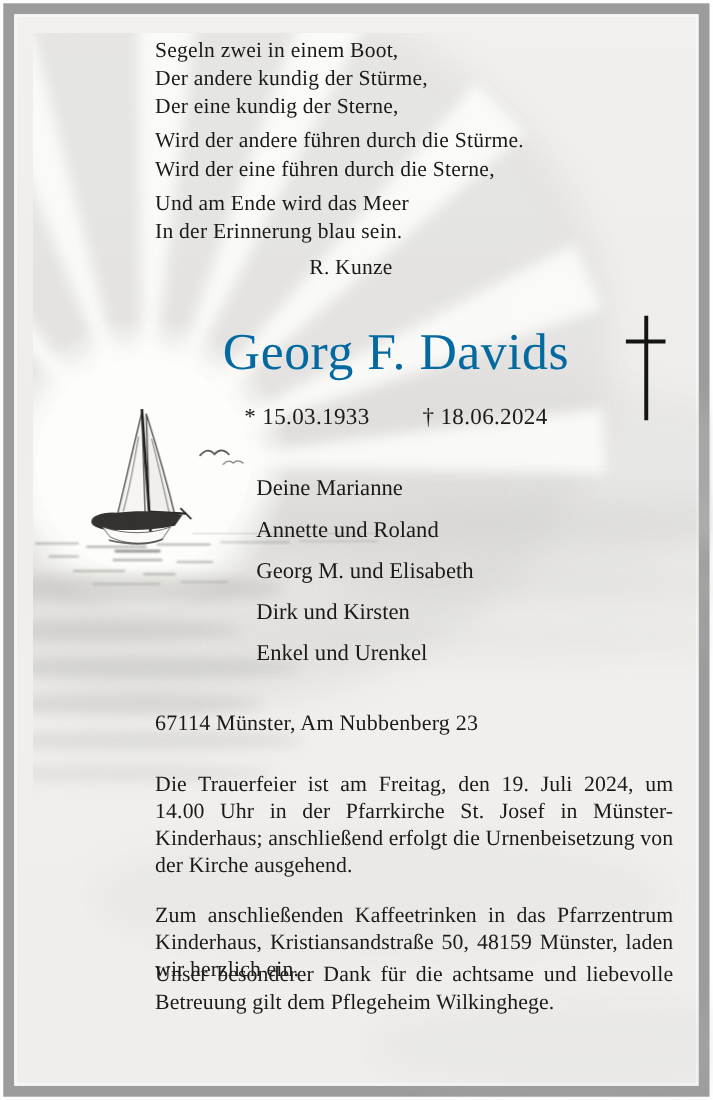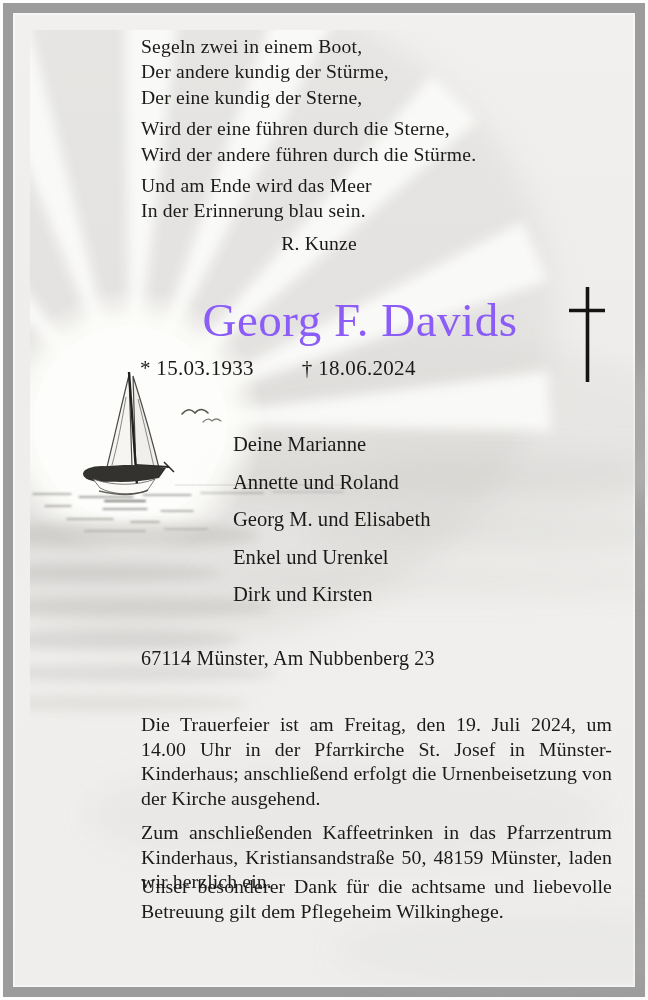--- a/index.html
+++ b/index.html
@@ -31,38 +31,38 @@
 
   .poem{
     position:absolute;left:141px;top:34px;width:358px;
     font-size:19.6px;line-height:25.4px;letter-spacing:.2px;
   }
   .stanza{margin:0 0 6px 0;}
   .pline{display:block;}
   .attribution{margin-top:7px;text-align:center;padding-right:2px;}
 
   .name-block{position:absolute;left:140px;top:292px;width:440px;text-align:center;}
-  .name{font-size:47px;line-height:56px;letter-spacing:.5px;white-space:nowrap;color:#8b5cf6;}
+  .name{font-size:47px;line-height:56px;letter-spacing:.5px;white-space:nowrap;color:#0369a1;}
   .dates{
-    margin-top:8px;display:flex;justify-content:flex-start;gap:48px;
+    margin-top:18px;display:flex;justify-content:center;gap:48px;
     font-size:21px;letter-spacing:.3px;
   }
   .cross{position:absolute;left:565px;top:282px;width:45px;height:105px;}
 
   .mourners{position:absolute;left:233px;top:426px;font-size:20.6px;line-height:37.6px;}
   .mourner{display:block;}
 
   .address{position:absolute;left:141px;top:647px;font-size:20px;letter-spacing:.2px;}
 
   .para{
     position:absolute;left:141px;width:471px;margin:0;
     font-size:19.8px;line-height:24.6px;
     text-align:justify;text-align-last:left;letter-spacing:.1px;
   }
-  .p1{top:701px;margin-top:11px;}
+  .p1{top:701px;}
   .p2{top:820px;}
   .p3{top:874px;}
 </style>
 </head>
 <body>
 
 <div class="page">
 
   <div class="frame-gray"></div>
 
@@ -161,22 +161,22 @@
 
   <div class="layer">
 
     <div class="poem">
       <p class="stanza">
         <span class="pline">Segeln zwei in einem Boot,</span>
         <span class="pline">Der andere kundig der Stürme,</span>
         <span class="pline">Der eine kundig der Sterne,</span>
       </p>
       <p class="stanza">
+        <span class="pline">Wird der andere führen durch die Stürme.</span>
         <span class="pline">Wird der eine führen durch die Sterne,</span>
-        <span class="pline">Wird der andere führen durch die Stürme.</span>
       </p>
       <p class="stanza">
         <span class="pline">Und am Ende wird das Meer</span>
         <span class="pline">In der Erinnerung blau sein.</span>
       </p>
       <div class="attribution">R. Kunze</div>
     </div>
 
     <div class="name-block">
       <div class="name">Georg F. Davids</div>
@@ -188,22 +188,22 @@
 
     <svg class="cross" viewBox="0 0 45 105" xmlns="http://www.w3.org/2000/svg">
       <line x1="22.5" y1="5" x2="22.5" y2="100" stroke="#141413" stroke-width="3.6"></line>
       <line x1="4" y1="28.5" x2="40" y2="28.5" stroke="#141413" stroke-width="3.6"></line>
     </svg>
 
     <div class="mourners">
       <span class="mourner">Deine Marianne</span>
       <span class="mourner">Annette und Roland</span>
       <span class="mourner">Georg M. und Elisabeth</span>
+      <span class="mourner">Dirk und Kirsten</span>
       <span class="mourner">Enkel und Urenkel</span>
-      <span class="mourner">Dirk und Kirsten</span>
     </div>
 
     <div class="address">67114 Münster, Am Nubbenberg 23</div>
 
     <p class="para p1">Die Trauerfeier ist am Freitag, den 19. Juli 2024, um 14.00 Uhr in der Pfarrkirche St. Josef in Münster-Kinderhaus; anschließend erfolgt die Urnenbeisetzung von der Kirche ausgehend.</p>
     <p class="para p2">Zum anschließenden Kaffeetrinken in das Pfarrzentrum Kinderhaus, Kristiansandstraße 50, 48159 Münster, laden wir herzlich ein.</p>
     <p class="para p3">Unser besonderer Dank für die achtsame und liebevolle Betreuung gilt dem Pflegeheim Wilkinghege.</p>
 
   </div>
 </div>

